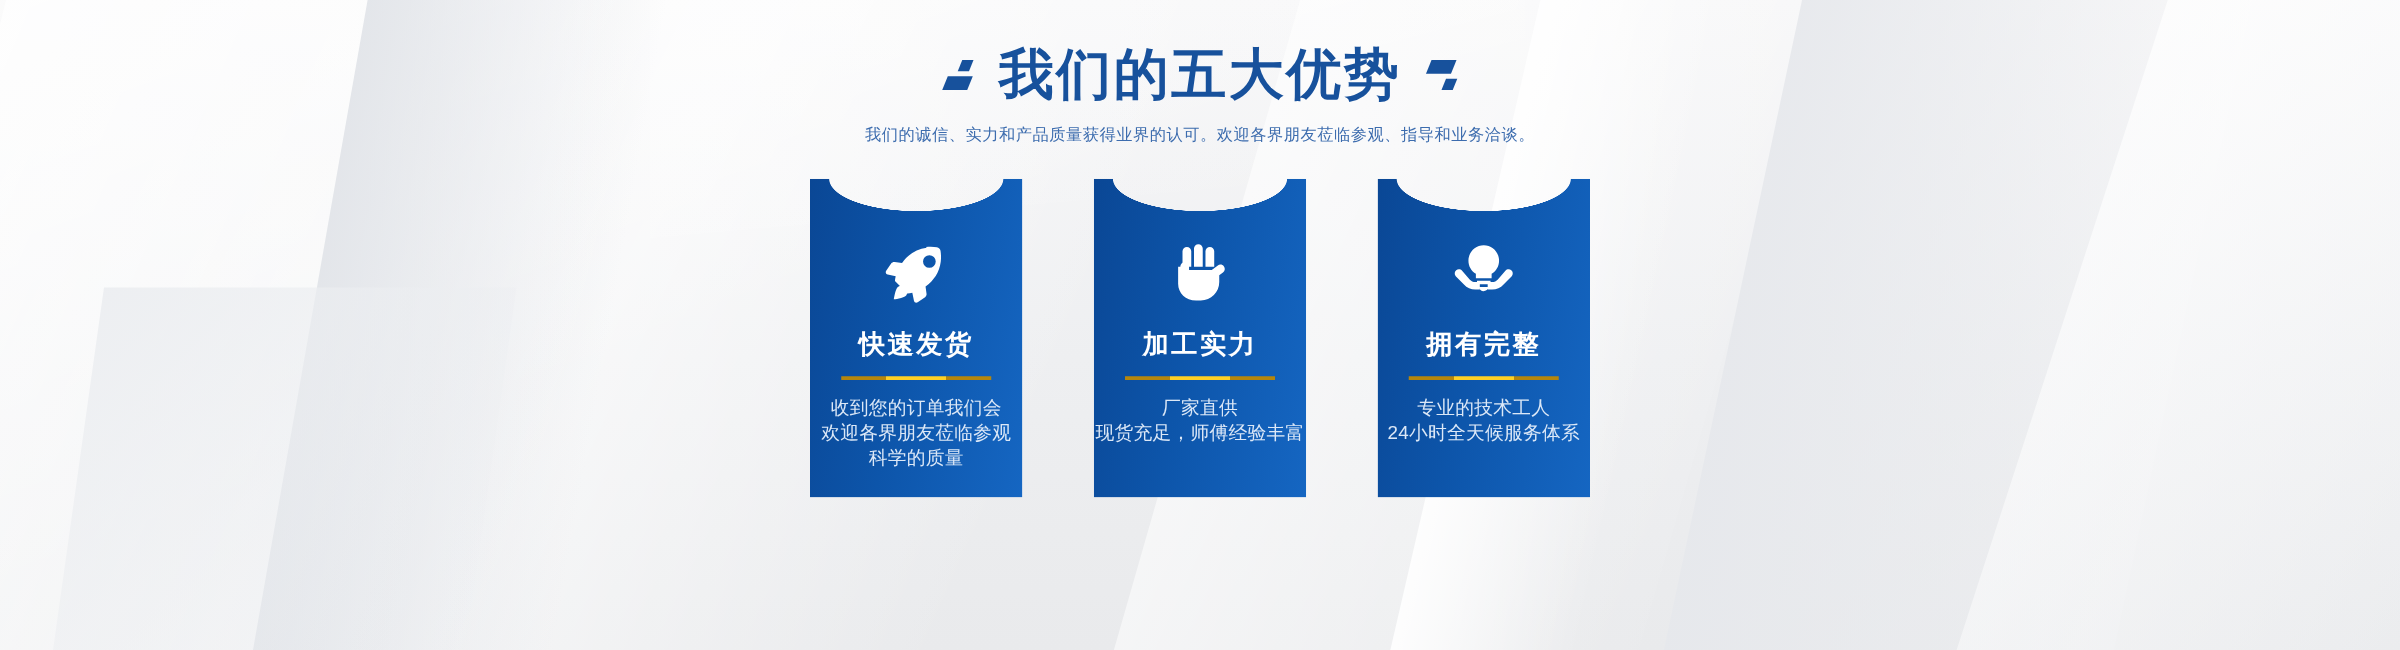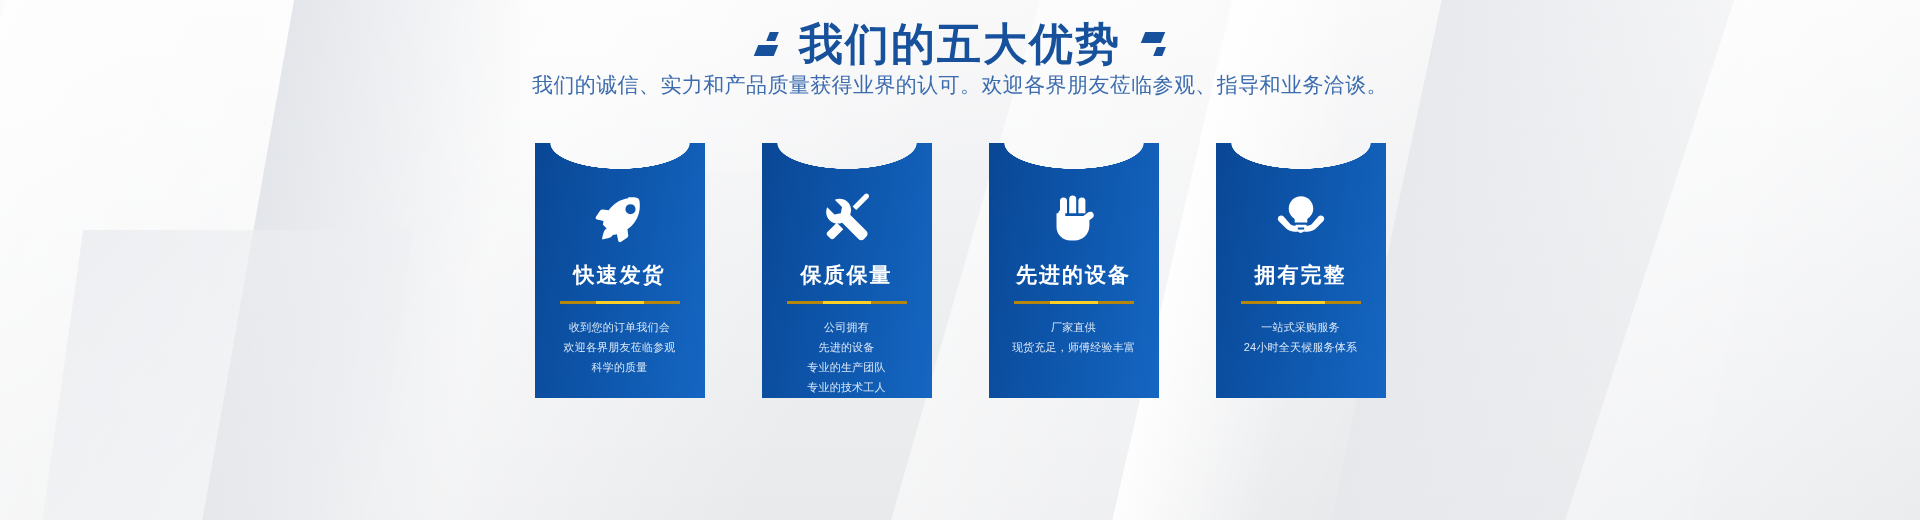--- a/index.html
+++ b/index.html
@@ -22,33 +22,33 @@
   .t2{left:250px;top:-200px;width:240px;height:900px;background:linear-gradient(90deg,rgba(223,226,231,.85),rgba(255,255,255,0));transform:skewX(-10deg);}
   .t3{left:980px;top:-240px;width:420px;height:900px;background:linear-gradient(100deg,rgba(255,255,255,.7),rgba(238,240,243,0));transform:skewX(-16deg);}
   .t4{left:1380px;top:-160px;width:360px;height:900px;background:linear-gradient(90deg,rgba(230,232,236,.9),rgba(255,255,255,.1));transform:skewX(-12deg);}
   .t5{left:1640px;top:-60px;width:420px;height:700px;background:linear-gradient(120deg,rgba(255,255,255,.8),rgba(226,229,233,.2));transform:skewX(-18deg);}
   .t6{left:60px;top:230px;width:330px;height:330px;background:linear-gradient(130deg,rgba(236,238,241,.95),rgba(255,255,255,0));transform:skewX(-8deg);}
   .t7{left:1170px;top:-40px;width:150px;height:620px;background:linear-gradient(90deg,rgba(255,255,255,.9),rgba(255,255,255,0));transform:skewX(-13deg);}
   .t8{left:520px;top:-260px;width:700px;height:420px;background:linear-gradient(170deg,rgba(255,255,255,.55),rgba(255,255,255,0));transform:skewY(-5deg);}
 
   
   #header{position:absolute;left:0;top:0;width:1920px;text-align:center;}
-  .title-row{display:flex;align-items:center;justify-content:center;gap:22px;padding-top:16px;}
+  .title-row{display:flex;align-items:center;justify-content:center;gap:22px;padding-top:32px;}
   .h-title{
     font-size:44px;font-weight:bold;color:#17519c;letter-spacing:2px;
     line-height:1.25;white-space:nowrap;
   }
   .mark{display:inline-flex;flex-direction:column;gap:4px;}
   .mark i{display:block;background:#17519c;transform:skewX(-22deg);}
   .mark.left i:nth-child(1){width:9px;height:9px;margin-left:12px;}
   .mark.left i:nth-child(2){width:20px;height:11px;}
   .mark.right i:nth-child(1){width:20px;height:11px;}
   .mark.right i:nth-child(2){width:9px;height:9px;margin-left:12px;}
   .h-sub{
-    font-size:21px;color:#3c6cae;letter-spacing:.4px;white-space:nowrap;
+    margin-top:12px;font-size:13px;color:#3c6cae;letter-spacing:.4px;white-space:nowrap;
   }
 
   
   #cards{position:absolute;left:0;top:143px;width:1920px;display:flex;justify-content:center;gap:57px;}
   .card{
     position:relative;width:170px;height:255px;
     background:linear-gradient(100deg,#0a4795 0%,#0d55aa 45%,#1566c2 100%);
     display:flex;flex-direction:column;align-items:center;
     -webkit-mask-image:radial-gradient(70px 26px at 50% 0%, transparent 99%, #000 100%);
             mask-image:radial-gradient(70px 26px at 50% 0%, transparent 99%, #000 100%);
@@ -61,21 +61,21 @@
   .card .icon svg{display:block;fill:#ffffff;}
   .card .c-title{
     margin-top:14px;font-size:21px;font-weight:bold;color:#ffffff;letter-spacing:2px;white-space:nowrap;
   }
   .divider{
     margin-top:12px;width:120px;height:3px;
     background:linear-gradient(90deg,#b5860c 0%,#b5860c 30%,#ffd024 30%,#ffd024 70%,#b5860c 70%,#b5860c 100%);
   }
   .c-body{
     margin-top:13px;width:168px;text-align:center;
-    font-size:11px;line-height:20px;color:#dce8f7;letter-spacing:.2px;
+    font-size:15px;line-height:20px;color:#dce8f7;letter-spacing:.2px;
   }
   .c-body div{white-space:nowrap;}
 </style>
 </head>
 <body>
 
 <div id="stage">
 
   <div class="tex t1"></div>
   <div class="tex t2"></div>
@@ -113,63 +113,42 @@
         <div class="divider"></div>
         <div class="c-body">
           <div>收到您的订单我们会</div>
           <div>欢迎各界朋友莅临参观</div>
           <div>科学的质量</div>
         </div>
       </div>
       <div class="card">
         <div class="icon">
           <svg viewBox="0 0 64 64" width="56" height="56">
-            <path d="M23.8 9.6 14.4 12l-2.4 9.4 12.4 12.4 5.5-5.5L23.8 9.6z" opacity="0"></path>
-            <path d="M54.2 45.7 35.6 27.1c2-4.8 1.1-10.6-2.8-14.5-4-4-9.9-4.8-14.8-2.6l8.3 8.3-1.4 7.2-7.2 1.4-8.3-8.3c-2.2 4.9-1.3 10.8 2.6 14.8 3.9 3.9 9.7 4.8 14.5 2.8l18.6 18.6c1.8 1.8 4.6 1.8 6.4 0l2.7-2.7c1.8-1.8 1.8-4.6 0-6.4z"></path>
-            <path d="M48.1 8.1 33.9 22.3l7.7 7.7L55.8 15.8c1.3-1.3 1.6-3.3.6-4.9l-2.2-3.4c-1.3-2-4.1-2.3-5.8-.6l-.3.3z" opacity="0"></path>
-            <path d="M55.9 8.1 41.4 22.6l-2.9-2.9L53 5.2c1.2-1.2 3.2-1.2 4.4 0l.1.1c1.2 1.2 1.1 2.7-.1 3.9l-1.5-1.1z" opacity="0"></path>
-            <path d="M13.4 44.3 9.7 54.3l10-3.7 8.2-8.2-6.3-6.3-8.2 8.2z" opacity="0"></path>
-            <path d="M56.4 7.9 42.6 21.7l-0.1.1-4.1-4.1L52.2 3.8c1.1-1.1 2.9-1.1 4 0l.2.2c1.1 1.1 1.1 2.8 0 3.9z"></path>
-            <path d="M20.3 36.2 9.6 46.9c-1.1 1.1-1.1 2.9 0 4l3.5 3.5c1.1 1.1 2.9 1.1 4 0l10.7-10.7-7.5-7.5z"></path>
-          </svg>
-        </div>
-        <div class="c-title">保质保量</div>
-        <div class="divider"></div>
-        <div class="c-body">
-          <div>公司拥有</div>
-          <div>先进的设备</div>
-          <div>专业的生产团队</div>
-          <div>专业的技术工人</div>
-        </div>
-      </div>
-      <div class="card">
-        <div class="icon">
-          <svg viewBox="0 0 64 64" width="56" height="56">
             <path d="M20 7.5a4 4 0 0 0-4 4v14h8v-14a4 4 0 0 0-4-4zM30.5 5a4 4 0 0 0-4 4v16.5h8V9a4 4 0 0 0-4-4zM41 7.5a4 4 0 0 0-4 4v14h8v-14a4 4 0 0 0-4-4z"></path>
             <path d="M50.6 23.5c-1.8-1-4 0-4.7 1.9l-1.3 3.4V19a4 4 0 0 0-8 0v-3a4 4 0 0 0-8 0v3.5a4 4 0 0 0-8 0V21a4 4 0 0 0-8 0v14.5c0 10.8 8 19 19.2 19h2.6c9.1 0 16.4-6.3 16.4-15.2v-9.5c0-2.6-.6-4.8-.2-6.3z" opacity="0"></path>
             <path d="M14 25.5c0-2.2 1.8-4 4-4s4 1.8 4 4v3h20.7l5.6-4.1c1.8-1.3 4.3-.9 5.6.9 1.3 1.8.9 4.3-.9 5.6l-3.4 2.5v6.2c0 9.3-7.5 16.9-16.9 16.9h-4.3C18.9 56.5 12 49.6 12 41.1V25.5z"></path>
           </svg>
         </div>
-        <div class="c-title">先进的设备</div>
+        <div class="c-title">加工实力</div>
         <div class="divider"></div>
         <div class="c-body">
           <div>厂家直供</div>
           <div>现货充足，师傅经验丰富</div>
         </div>
       </div>
       <div class="card">
         <div class="icon">
           <svg viewBox="0 0 64 64" width="56" height="56">
             <path d="M32 6c-7.7 0-14 6.3-14 14 0 5.1 2.7 9.5 6.8 11.9V36h14.4v-4.1C43.3 29.5 46 25.1 46 20c0-7.7-6.3-14-14-14zM25.8 38.5h12.4v3.1H25.8zM27.4 44.1h9.2c-.6 2.2-2.6 3.8-5 3.8h-.2c-2.1-.2-3.5-1.7-4-3.8z"></path>
             <path d="M15.6 27.8c-1.9-1.1-4.3-.5-5.5 1.3-1.2 1.9-.6 4.4 1.3 5.6l11.4 7.1v-5.9L15.6 27.8z" opacity="0"></path>
             <path d="M6.4 34.2c-1.4-1.6-1.2-4 .4-5.4 1.6-1.4 4-1.2 5.4.4l6.9 8c1.3 1.5 3.2 2.4 5.2 2.4h4.1v6.9h-4.1c-4 0-7.8-1.7-10.4-4.7l-7.5-7.6z"></path>
             <path d="M57.6 34.2c1.4-1.6 1.2-4-.4-5.4-1.6-1.4-4-1.2-5.4.4l-6.9 8c-1.3 1.5-3.2 2.4-5.2 2.4h-4.1v6.9h4.1c4 0 7.8-1.7 10.4-4.7l7.5-7.6z"></path>
           </svg>
         </div>
         <div class="c-title">拥有完整</div>
         <div class="divider"></div>
         <div class="c-body">
-          <div>一站式采购服务</div>
+          <div>专业的技术工人</div>
           <div>24小时全天候服务体系</div>
         </div>
       </div>
     </div>
 </div>
 
 </body></html>

